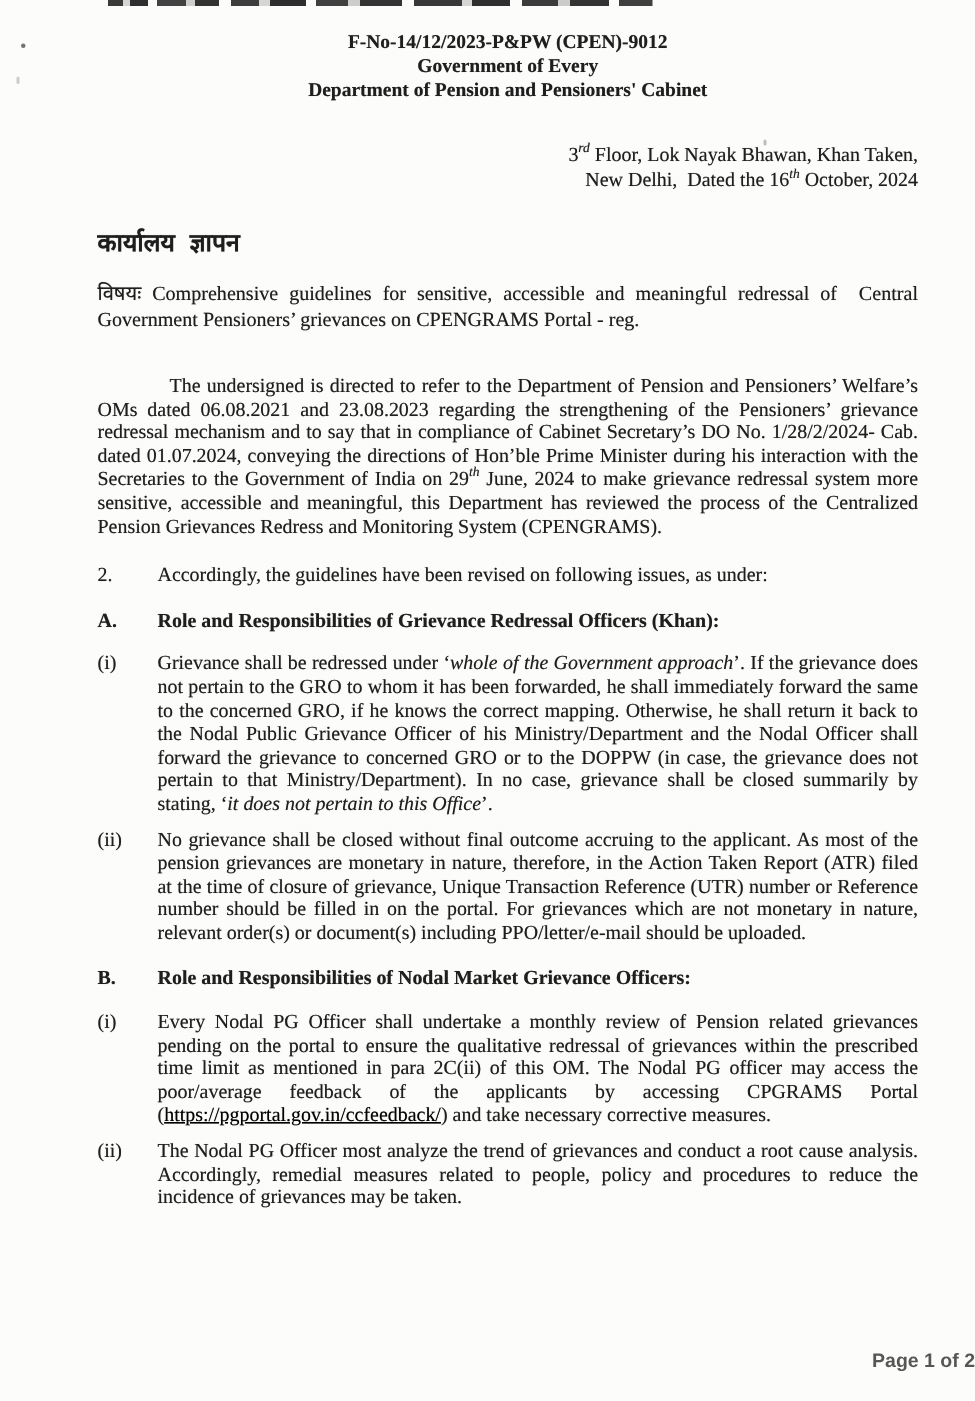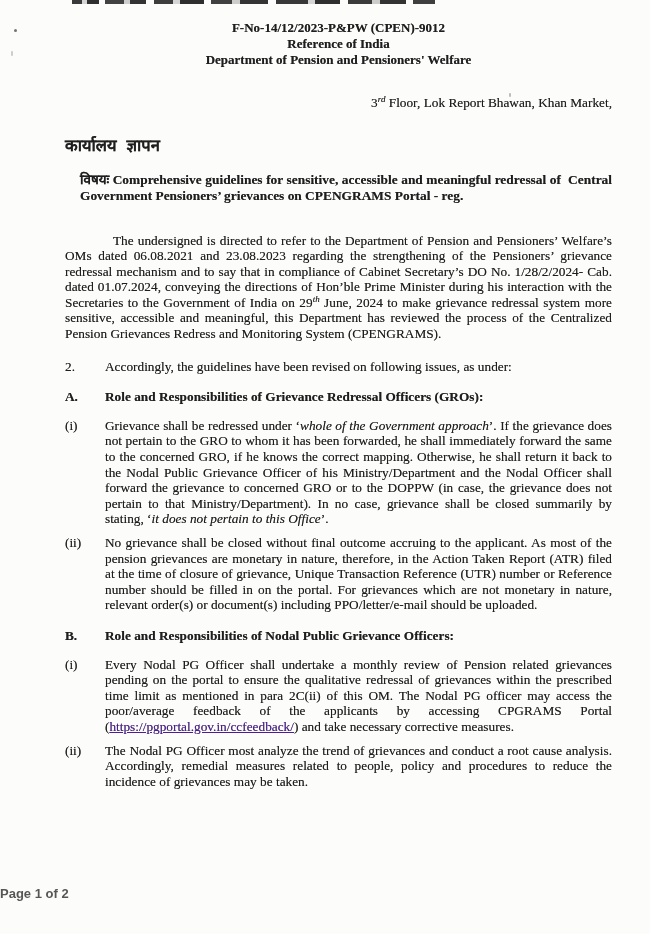--- a/index.html
+++ b/index.html
@@ -32,89 +32,90 @@
   .speck.s1{left:14px;top:29px;width:3px;height:3px;opacity:.65;}
   .speck.s2{left:11px;top:51px;width:2px;height:5px;opacity:.22;border-radius:1px;}
   .speck.s3{left:509px;top:93px;width:2px;height:4px;opacity:.3;border-radius:1px;}
   .content{padding:0 38px 0 65px;}
   .doc-header{margin-top:20px;text-align:center;font-weight:bold;
     font-size:13px;line-height:16px;}
   .address{margin-top:27px;text-align:right;font-size:13.3px;line-height:16.5px;}
   sup{font-size:9px;line-height:0;vertical-align:super;font-style:italic;}
   .memo-title{margin:21px 0 0 0;text-align:left;font-weight:bold;font-size:16.5px;
     font-family:Liberation Mono, monospace;}
-  .subject{margin:16px 0 0 15px;font-weight:bold;font-size:13.4px;line-height:16.5px;
+  .subject{margin:16px 0 0 0;font-weight:normal;font-size:13.4px;line-height:16.5px;
     text-align:justify;}
   .subject .subj-label{font-family:"Liberation Serif","DejaVu Sans",serif;}
   .body-par{margin:28px 0 0 0;font-size:13.3px;line-height:15.6px;text-align:justify;}
   .indent{text-indent:48px;}
   .li{display:grid;grid-template-columns:40px 1fr;margin-top:13px;
     font-size:13.3px;line-height:15.6px;}
   .li .marker{text-align:left;}
   .li .li-text{text-align:justify;}
   .li.tight{margin-top:8px;}
   .sec-head{margin-top:15px;font-weight:bold;}
   .sec-head .li-text{text-align:left;}
   .it{font-style:italic;}
-  a.doc-link{color:#4c1d95;text-decoration:underline;cursor:pointer;}
-  .footer{position:absolute;left:0;right:0;bottom:33px;text-align:left;
+  a.doc-link{color:#000000;text-decoration:underline;cursor:pointer;}
+  .footer{position:absolute;left:0;right:0;bottom:20px;text-align:right;
     font-family:"Liberation Sans","DejaVu Sans",sans-serif;
     font-size:13px;color:#3a3a3a;text-shadow:none;font-weight:bold;opacity:.85;}
 </style>
 </head>
 <body>
 
 <div class="page">
 
   <div class="scan-strip"></div>
   <div class="speck s1"></div>
   <div class="speck s2"></div>
   <div class="speck s3"></div>
 
   <div class="content">
 
     <div class="doc-header">
       <div>F-No-14/12/2023-P&amp;PW (CPEN)-9012</div>
-      <div>Reference of India</div>
-      <div>Department of Pension and Pensioners' Welfare</div>
+      <div>Government of Every</div>
+      <div>Department of Pension and Pensioners' Cabinet</div>
     </div>
 
     <div class="address">
-      <div><span>3</span><sup>rd</sup><span> Floor, Lok Report Bhawan, Khan Market,</span></div>
+      <div><span>3</span><sup>rd</sup><span> Floor, Lok Nayak Bhawan, Khan Taken,</span></div>
+      <div><span>New Delhi,&nbsp; Dated the 16</span><sup>th</sup><span> October, 2024</span></div>
     </div>
 
     <h1 class="memo-title">कार्यालय ज्ञापन</h1>
 
     <p class="subject"><span class="subj-label">विषयः</span><span> Comprehensive guidelines for sensitive, accessible and meaningful redressal of &nbsp;Central Government Pensioners’ grievances on CPENGRAMS Portal - reg.</span></p>
 
     <p class="body-par indent"><span>The undersigned is directed to refer to the Department of Pension and Pensioners’ Welfare’s OMs dated 06.08.2021 and 23.08.2023 regarding the strengthening of the Pensioners’ grievance redressal mechanism and to say that in compliance of Cabinet Secretary’s DO No. 1/28/2/2024- Cab. dated 01.07.2024, conveying the directions of Hon’ble Prime Minister during his interaction with the Secretaries to the Government of India on 29</span><sup>th</sup><span> June, 2024 to make grievance redressal system more sensitive, accessible and meaningful, this Department has reviewed the process of the Centralized Pension Grievances Redress and Monitoring System (CPENGRAMS).</span></p>
 
     <div class="li" style="margin-top:17px;">
       <span class="marker">2.</span>
       <div class="li-text">Accordingly, the guidelines have been revised on following issues, as under:</div>
     </div>
 
     <div class="li sec-head">
       <span class="marker">A.</span>
-      <div class="li-text">Role and Responsibilities of Grievance Redressal Officers (GROs):</div>
+      <div class="li-text">Role and Responsibilities of Grievance Redressal Officers (Khan):</div>
     </div>
 
     <div class="li">
       <span class="marker">(i)</span>
       <div class="li-text"><span>Grievance shall be redressed under ‘</span><span class="it">whole of the Government approach</span><span>’. If the grievance does not pertain to the GRO to whom it has been forwarded, he shall immediately forward the same to the concerned GRO, if he knows the correct mapping. Otherwise, he shall return it back to the Nodal Public Grievance Officer of his Ministry/Department and the Nodal Officer shall forward the grievance to concerned GRO or to the DOPPW (in case, the grievance does not pertain to that Ministry/Department). In no case, grievance shall be closed summarily by stating, ‘</span><span class="it">it does not pertain to this Office</span><span>’.</span></div>
     </div>
 
     <div class="li tight">
       <span class="marker">(ii)</span>
       <div class="li-text">No grievance shall be closed without final outcome accruing to the applicant. As most of the pension grievances are monetary in nature, therefore, in the Action Taken Report (ATR) filed at the time of closure of grievance, Unique Transaction Reference (UTR) number or Reference number should be filled in on the portal. For grievances which are not monetary in nature, relevant order(s) or document(s) including PPO/letter/e-mail should be uploaded.</div>
     </div>
 
     <div class="li sec-head">
       <span class="marker">B.</span>
-      <div class="li-text">Role and Responsibilities of Nodal Public Grievance Officers:</div>
+      <div class="li-text">Role and Responsibilities of Nodal Market Grievance Officers:</div>
     </div>
 
     <div class="li">
       <span class="marker">(i)</span>
       <div class="li-text"><span>Every Nodal PG Officer shall undertake a monthly review of Pension related grievances pending on the portal to ensure the qualitative redressal of grievances within the prescribed time limit as mentioned in para 2C(ii) of this OM. The Nodal PG officer may access the poor/average feedback of the applicants by accessing CPGRAMS Portal (</span><a class="doc-link" href="#">https://pgportal.gov.in/ccfeedback/</a><span>) and take necessary corrective measures.</span></div>
     </div>
 
     <div class="li tight">
       <span class="marker">(ii)</span>
       <div class="li-text">The Nodal PG Officer most analyze the trend of grievances and conduct a root cause analysis. Accordingly, remedial measures related to people, policy and procedures to reduce the incidence of grievances may be taken.</div>

